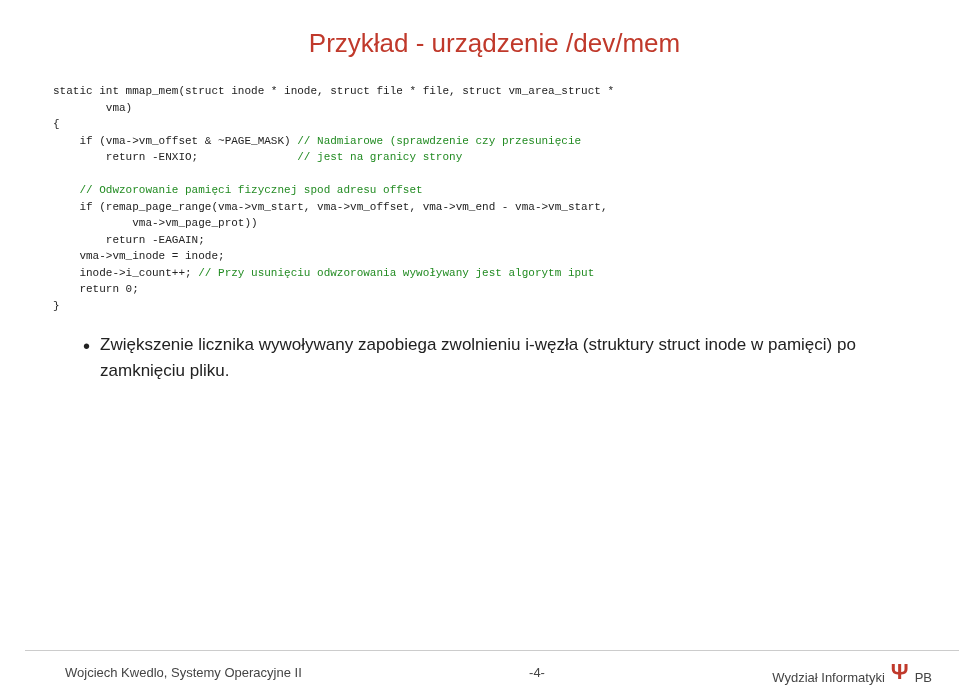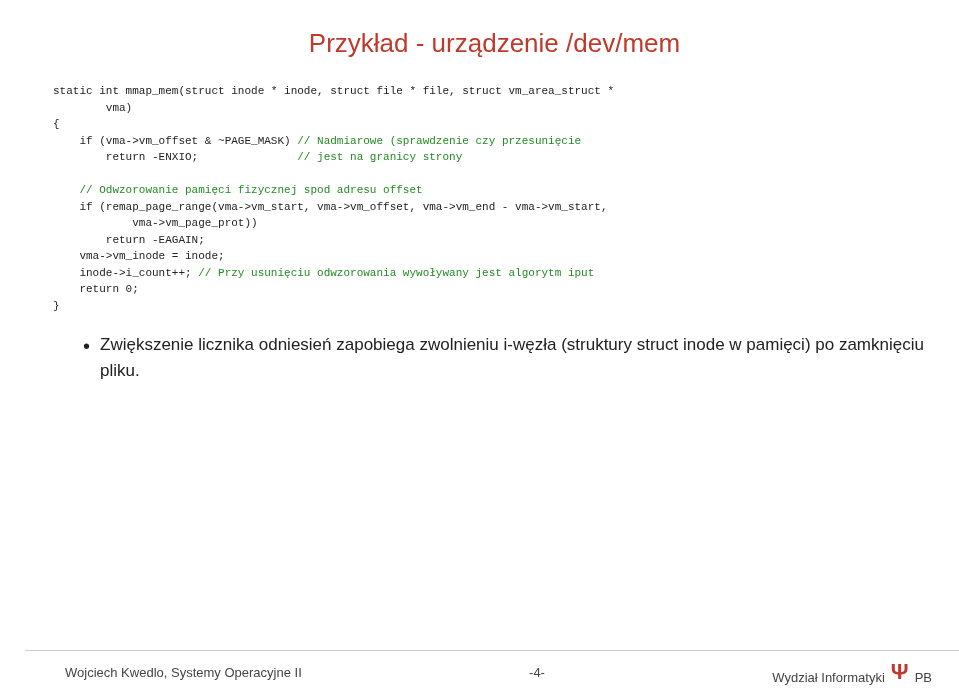--- a/index.html
+++ b/index.html
@@ -128,21 +128,21 @@
 <span>            vma-&gt;vm_page_prot))</span>
 <span>        return -EAGAIN;</span>
 <span>    vma-&gt;vm_inode = inode;</span>
 <span>    inode-&gt;i_count++; <span style="color:#228B22;">// Przy usunięciu odwzorowania wywoływany jest algorytm iput</span></span>
 <span>    return 0;</span>
 <span>}</span></div>
 
   <div class="bullet-section">
     <div class="bullet-item">
       <span class="bullet-dot">•</span>
-      <span class="bullet-text">Zwiększenie licznika odniesień zapobiega zwolnieniu i-węzła (struktury struct inode w pamięci) po zamknięciu pliku.</span>
+      <span class="bullet-text">Zwiększenie licznika wywoływany zapobiega zwolnieniu i-węzła (struktury struct inode w pamięci) po zamknięciu pliku.</span>
     </div>
   </div>
 
   <div class="footer">
     <span class="footer-left">Wojciech Kwedlo, Systemy Operacyjne II</span>
     <span class="footer-center">-4-</span>
     <div class="footer-right">
       <span>Wydział Informatyki</span>
       <span class="pb-logo">Ψ</span>
       <span>PB</span>

